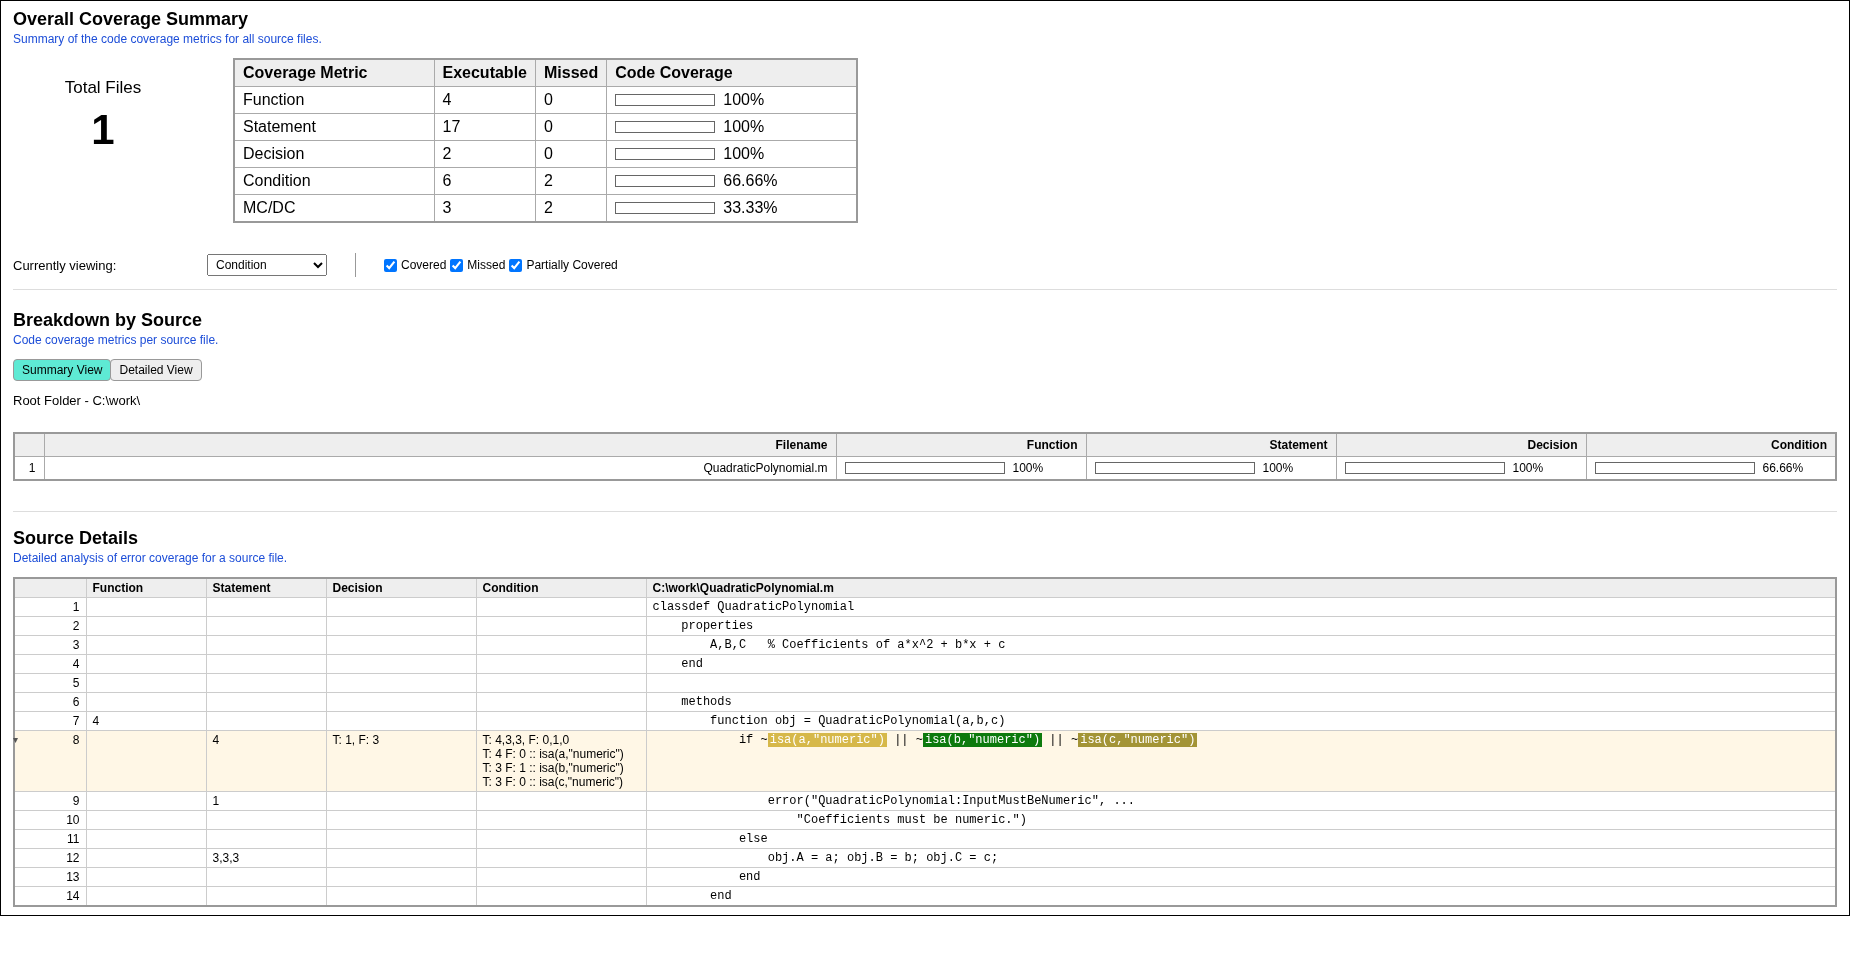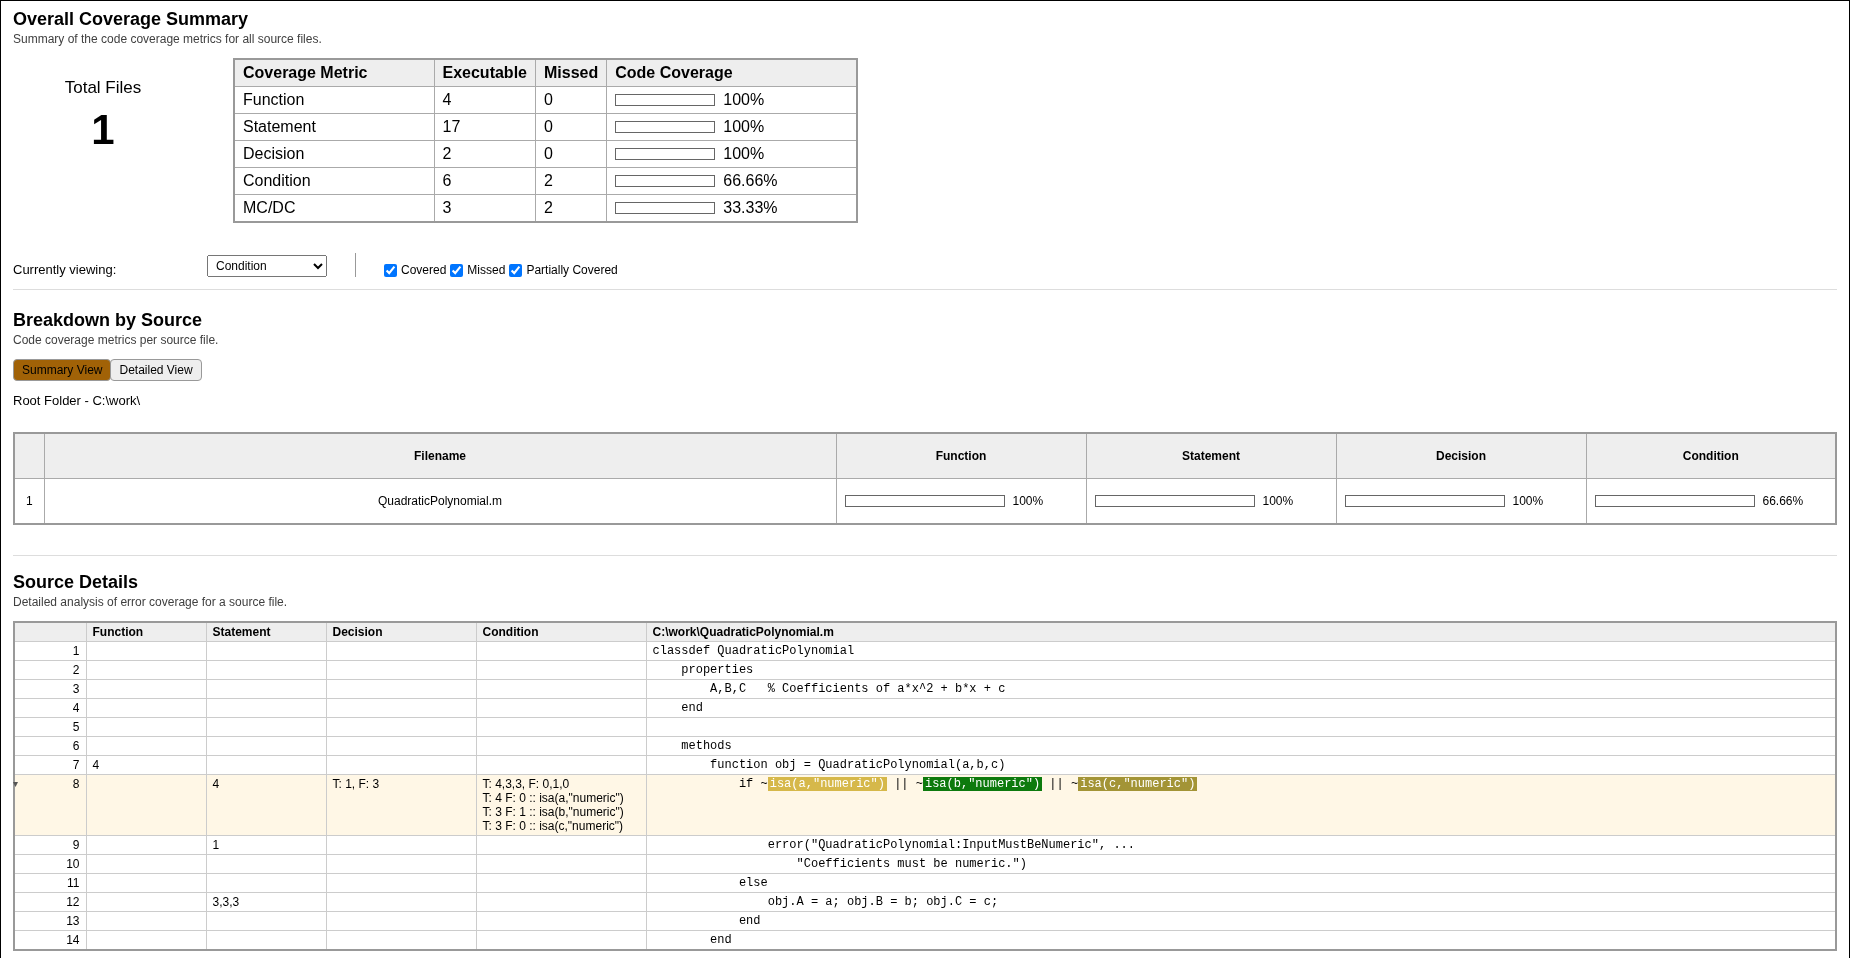--- a/index.html
+++ b/index.html
@@ -12,21 +12,21 @@
   border: 1px solid #000;
 }
 
 h2 {
   font-size: 18px;
   font-weight: bold;
   margin-bottom: 2px;
 }
 .subtitle {
   font-size: 12px;
-  color: #404040;
+  color: #1d4ed8;
   margin-bottom: 12px;
 }
 
 
 .summary-row {
   display: flex;
   align-items: flex-start;
   gap: 40px;
   margin-bottom: 30px;
 }
@@ -72,21 +72,21 @@
   display: inline-block;
 }
 .bar-inner {
   height: 100%;
   background: #0d7a0d;
 }
 
 
 .filter-row {
   display: flex;
-  align-items: flex-end;
+  align-items: center;
   gap: 24px;
   margin-bottom: 20px;
   padding-bottom: 12px;
   border-bottom: 1px solid #ddd;
 }
 .filter-label {
   width: 170px;
 }
 .filter-select {
   width: 120px;
@@ -118,41 +118,41 @@
 }
 .tab-btn {
   font-size: 12px;
   padding: 3px 8px;
   background: #eee;
   border: 1px solid #999;
   cursor: pointer;
   border-radius: 4px;
 }
 .tab-btn.active {
-  background: #a16207;
+  background: #5eead4;
 }
 .tab-btn + .tab-btn { margin-left: -1px; }
 
 .root-folder {
   font-size: 13px;
   margin-bottom: 24px;
 }
 
 
 .breakdown-table {
   width: 100%;
   border-collapse: collapse;
   border: 2px solid #999;
   margin-bottom: 30px;
 }
 .breakdown-table th, .breakdown-table td {
   border: 1px solid #aaa;
-  padding: 15px 8px;
+  padding: 4px 8px;
   font-size: 12px;
-  text-align: center;
+  text-align: right;
   margin-left: 12px;
 }
 .breakdown-table th {
   background: #eee;
   font-weight: bold;
 }
 .bk-bar-cell {
   display: flex;
   align-items: center;
   gap: 8px;

